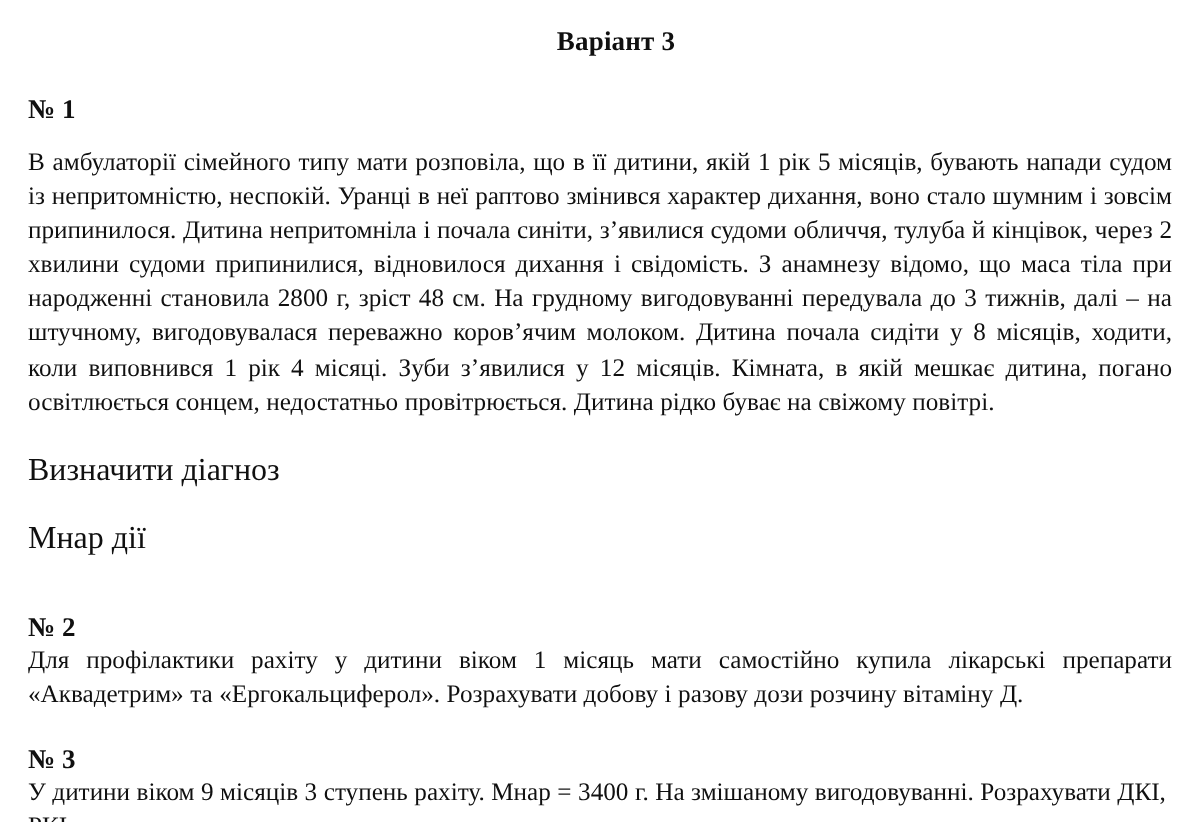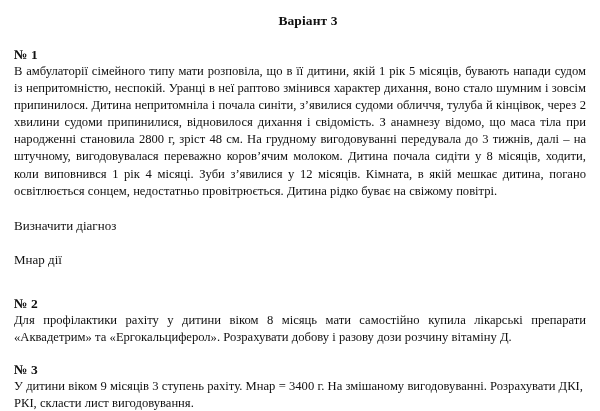--- a/index.html
+++ b/index.html
@@ -45,23 +45,24 @@
     font-size: 12.6px;
     line-height: 17.1px;
     text-align: justify;
     text-justify: inter-word;
     margin: 0;
     padding: 0 14px 0 14px;
     hyphens: none;
     word-spacing: 0.1px;
   }
   .para-1 {
+    margin-top: 10px;
   }
   .plain-line {
-    font-size: 13px;
+    font-size: 16px;
     line-height: 17.1px;
     margin: 0;
     padding: 0 14px;
     text-align: left;
   }
   .plain-line.diagnosis {
     margin-top: 17px;
   }
   .plain-line.actions {
     margin-top: 17px;
@@ -92,21 +93,21 @@
     <p class="body-text para-1">В амбулаторії сімейного типу мати розповіла, що в її дитини, якій 1 рік 5 місяців, бувають напади судом із непритомністю, неспокій. Уранці в неї раптово змінився характер дихання, воно стало шумним і зовсім припинилося. Дитина непритомніла і почала синіти, з’явилися судоми обличчя, тулуба й кінцівок, через 2 хвилини судоми припинилися, відновилося дихання і свідомість. З анамнезу відомо, що маса тіла при народженні становила 2800 г, зріст 48 см. На грудному вигодовуванні передувала до 3 тижнів, далі – на штучному, вигодовувалася переважно коров’ячим молоком. Дитина почала сидіти у 8 місяців, ходити, коли виповнився 1 рік 4 місяці. Зуби з’явилися у 12 місяців. Кімната, в якій мешкає дитина, погано освітлюється сонцем, недостатньо провітрюється. Дитина рідко буває на свіжому повітрі.</p>
 
     <p class="plain-line diagnosis">Визначити діагноз</p>
 
     <p class="plain-line actions">Мнар дії</p>
   </div>
 
   <div class="task-2-block block-2">
     <p class="task-number">№ 2</p>
 
-    <p class="body-text tight">Для профілактики рахіту у дитини віком 8 місяць мати самостійно купила лікарські препарати «Аквадетрим» та «Ергокальциферол». Розрахувати добову і разову дози  розчину вітаміну Д.</p>
+    <p class="body-text tight">Для профілактики рахіту у дитини віком 1 місяць мати самостійно купила лікарські препарати «Аквадетрим» та «Ергокальциферол». Розрахувати добову і разову дози  розчину вітаміну Д.</p>
   </div>
 
   <div class="task-3-block block-3">
     <p class="task-number">№ 3</p>
 
     <p class="body-text last-left">У дитини віком 9 місяців 3 ступень рахіту. Мнар = 3400 г. На змішаному вигодовуванні. Розрахувати ДКІ, РКІ,  скласти лист вигодовування.</p>
   </div>
 
 </div>
 

